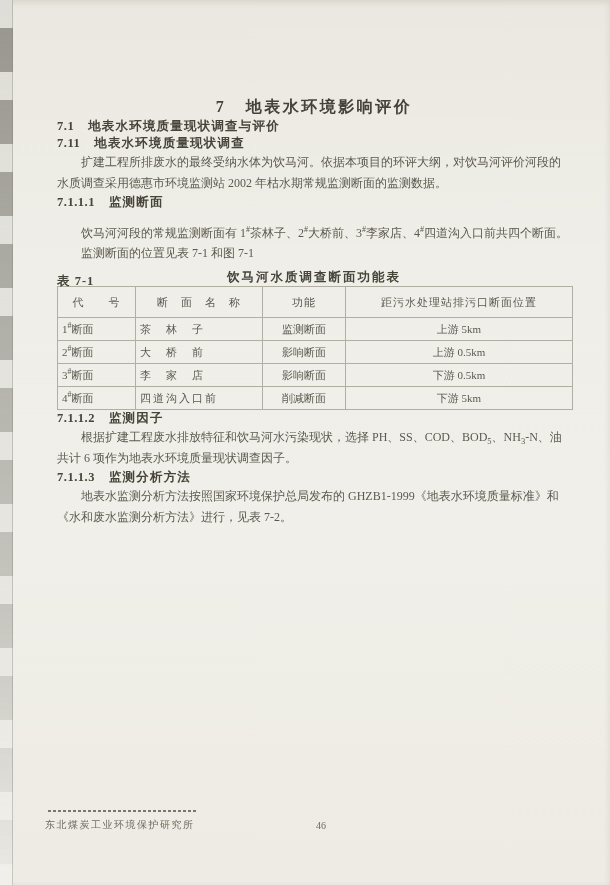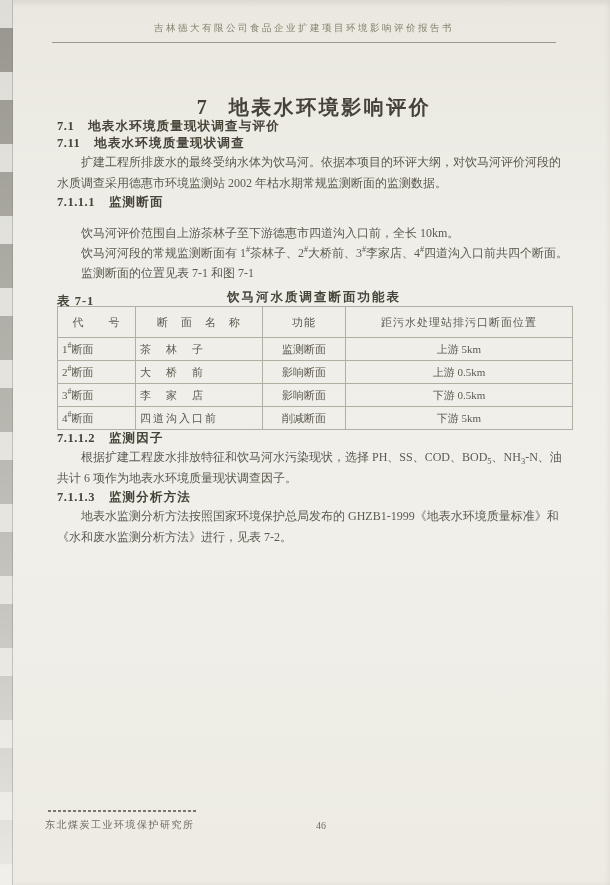--- a/index.html
+++ b/index.html
@@ -24,21 +24,21 @@
   .running-head{
     position:absolute;left:52px;right:54px;top:22px;
     text-align:center;
     font-size:9.5px;letter-spacing:2.5px;
     color:#86806f;
     padding-bottom:7px;
     border-bottom:1px solid #9b958a;
   }
   .content{position:absolute;left:57px;top:96px;width:514px;}
   .chapter-title{
-    text-align:center;font-size:20px;font-weight:bold;color:#45423a;
+    text-align:center;font-size:16px;font-weight:bold;color:#45423a;
     letter-spacing:2.5px;line-height:22px;margin:0;
   }
   .chapter-title .num{margin-right:22px;letter-spacing:0;}
   h3.sec{
     font-size:12.5px;font-weight:bold;color:#474439;
     line-height:17px;margin:0;letter-spacing:1.2px;
   }
   h3.sec .num{margin-right:14px;letter-spacing:0.5px;}
   .h71{margin-top:26px;}
   .h711{margin-top:18px;}
@@ -82,36 +82,34 @@
     position:absolute;left:16px;top:820px;width:610px;text-align:center;
     font-size:10px;color:#6e6a5e;
   }
 </style>
 </head>
 <body>
 
 <div class="page">
   <div class="binding"></div>
 
-  <div class="running-head">吉林德大有限公司食品企业扩建项目环境影响评价报告书</div>
 
   <div class="content">
 
     <h2 class="chapter-title"><span class="num">7</span><span>地表水环境影响评价</span></h2>
 
     <h3 class="sec h71"><span class="num">7.1</span><span>地表水环境质量现状调查与评价</span></h3>
 
     <h3 class="sec h711"><span class="num">7.11</span><span>地表水环境质量现状调查</span></h3>
 
     <p class="para intro">扩建工程所排废水的最终受纳水体为饮马河。依据本项目的环评大纲，对饮马河评价河段的水质调查采用德惠市环境监测站 2002 年枯水期常规监测断面的监测数据。</p>
 
     <h3 class="sec h7111"><span class="num">7.1.1.1</span><span>监测断面</span></h3>
 
     <div class="block4">
-      <p class="para">饮马河评价范围自上游茶林子至下游德惠市四道沟入口前，全长 10km。</p>
       <p class="para"><span>饮马河河段的常规监测断面有 1</span><sup class="hash">#</sup><span>茶林子、2</span><sup class="hash">#</sup><span>大桥前、3</span><sup class="hash">#</sup><span>李家店、4</span><sup class="hash">#</sup><span>四道沟入口前共四个断面。</span></p>
       <p class="para">监测断面的位置见表 7-1 和图 7-1</p>
     </div>
 
     <div class="table-caption">
       <span class="label">表 7-1</span>
       <span class="title">饮马河水质调查断面功能表</span>
     </div>
 
     <table class="func-table">

